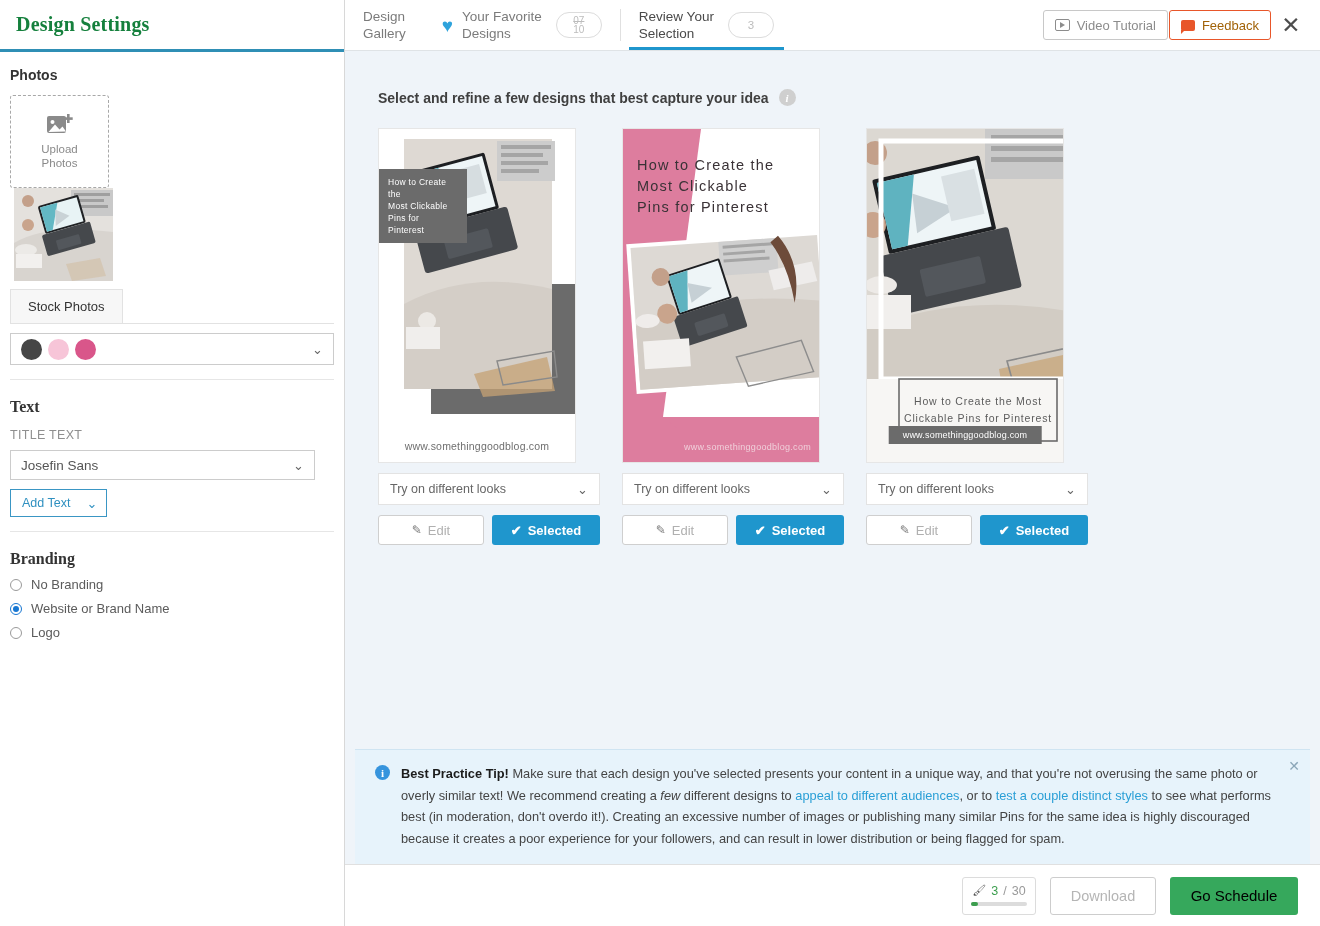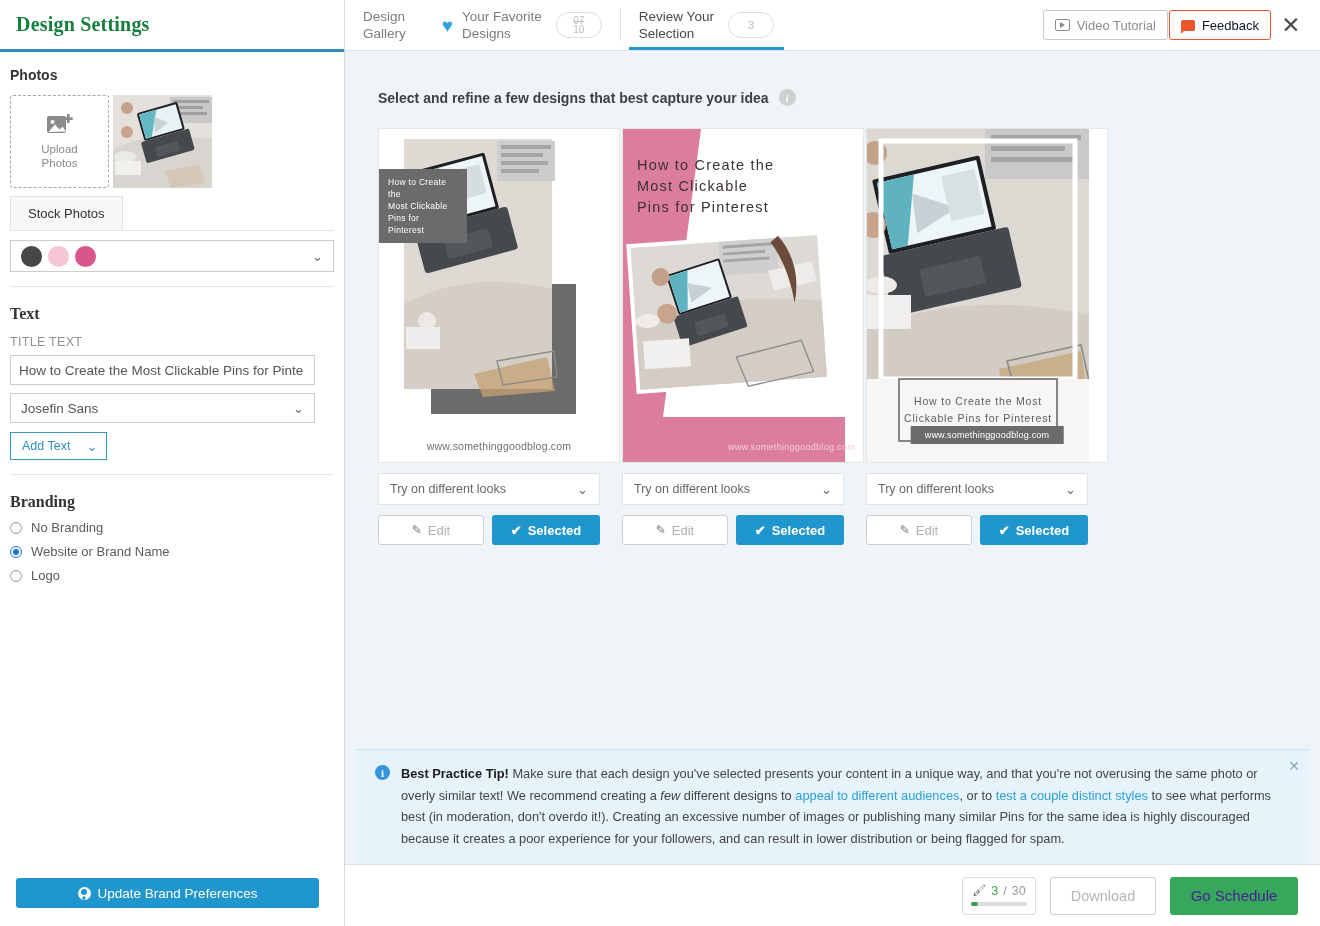--- a/index.html
+++ b/index.html
@@ -23,21 +23,21 @@
   .sidebar-title-rule {
     margin-top: 13px; height: 3px; background: #2f8fb5; width: 100%;
   }
   .side-body { padding: 0 10px; }
   .sec-head {
     font-size: 14px; font-weight: bold; color: #333; margin-top: 15px;
     font-family: "Liberation Sans", sans-serif;
   }
   .sec-head.serif { font-family: "Liberation Serif", serif; font-size: 16px; margin-top: 18px; }
 
-  .photo-row { display: flex; margin-top: 12px; align-items: flex-start; }
+  .photo-row { display: flex; margin-top: 12px; align-items: flex-start; flex-direction: column; }
   .upload-box {
     width: 99px; height: 93px; border: 1px dashed #a8a8a8; border-radius: 3px;
     display: flex; flex-direction: column; align-items: center; justify-content: center;
     background: #fff; cursor: pointer;
   }
   .upload-ic { width: 26px; height: 24px; position: relative; margin-bottom: 5px; }
   .upload-lbl { font-size: 11.5px; color: #8a8a8a; line-height: 14px; text-align: center; }
   .thumb {
     width: 99px; height: 93px; margin-left: 4px; overflow: hidden; position: relative;
     background: #dedbd6; cursor: pointer;
@@ -132,21 +132,21 @@
   }
   .pill.frac { flex-direction: column; line-height: 9px; font-size: 10px; }
   .pill.frac span:first-child { text-decoration: line-through; }
   .tab-sep { width: 1px; background: #e0e0e0; margin: 9px 0; }
   .topright { margin-left: auto; display: flex; align-items: center; padding-right: 14px; gap: 1px; }
   .btn-outline {
     height: 30px; border: 1px solid #c8c8c8; background: #fff; border-radius: 3px;
     display: flex; align-items: center; gap: 7px; padding: 0 11px; font-size: 13px;
     color: #8c8c8c; cursor: pointer; font-family: "Liberation Sans", sans-serif;
   }
-  .btn-outline.feedback { border-color: #e8562a; color: #0f172a; }
+  .btn-outline.feedback { border-color: #e8562a; color: #a16207; }
   .vid-ic {
     width: 15px; height: 12px; border: 1.6px solid #8c8c8c; border-radius: 2px;
     position: relative; flex: 0 0 15px;
   }
   .vid-ic::after {
     content: ""; position: absolute; left: 4px; top: 2px;
     border-left: 5px solid #8c8c8c; border-top: 3.5px solid transparent;
     border-bottom: 3.5px solid transparent;
   }
   .fb-ic {
@@ -168,21 +168,21 @@
   }
   .info-dot {
     width: 17px; height: 17px; border-radius: 50%; background: #cfcfcf; color: #fff;
     font-size: 11px; display: flex; align-items: center; justify-content: center;
     font-family: "Liberation Serif", serif; font-style: italic; cursor: pointer;
   }
 
   .cards { display: flex; gap: 22px; padding: 22px 0 0 33px; }
   .card { width: 222px; }
   .design {
-    width: 242px; height: 335px; background: #fff; border: 1px solid #e6e6e6;
+    width: 198px; height: 335px; background: #fff; border: 1px solid #e6e6e6;
     position: relative; overflow: hidden; cursor: pointer;
   }
 
   .overlay-txt {
     position: absolute; background: #6b6b6b; color: #fff; font-size: 8.5px;
     line-height: 12px; padding: 7px 9px; font-family: "Liberation Sans", sans-serif;
     letter-spacing: .3px;
   }
   .url-bottom {
     position: absolute; left: 0; right: 0; bottom: 10px; text-align: center;
@@ -243,21 +243,21 @@
   .bar::after {
     content: ""; position: absolute; left: 0; top: 0; height: 4px; width: 7px;
     background: #3c9e4e; border-radius: 2px;
   }
   .dl-btn {
     width: 106px; height: 38px; border: 1px solid #cdcdcd; background: #fff; border-radius: 3px;
     color: #b5b5b5; font-size: 14.5px; cursor: not-allowed; font-family: "Liberation Sans", sans-serif;
   }
   .sched-btn {
     width: 128px; height: 38px; border: none; background: #36a85c; border-radius: 3px;
-    color: #4c1d95; font-size: 15px; cursor: pointer; font-family: "Liberation Sans", sans-serif;
+    color: #000000; font-size: 15px; cursor: pointer; font-family: "Liberation Sans", sans-serif;
   }
 </style>
 </head>
 <body>
 
 <div class="app">
 
   <div class="sidebar">
     <div class="sidebar-title">Design Settings</div>
     <div class="sidebar-title-rule"></div>
@@ -315,21 +315,20 @@
           <span class="swatch" style="background:#464646"></span>
           <span class="swatch" style="background:#f7c5d8"></span>
           <span class="swatch" style="background:#d9568a"></span>
         </div>
         <span class="chev">⌄</span>
       </div>
       <div class="divider"></div>
 
       <div class="sec-head serif">Text</div>
       <div class="field-label">TITLE TEXT</div>
-      <input class="text-input" value="How to Create the Most Clickable Pins for Pinte" style="">
       <div class="font-select">
         <span>Josefin Sans</span>
         <span class="chev">⌄</span>
       </div>
       <div class="add-text-btn">
         <span>Add Text</span>
         <span class="chev">⌄</span>
       </div>
       <div class="divider"></div>
 
@@ -342,24 +341,20 @@
       <div class="radio-row">
         <span class="radio on"></span>
         <span class="radio-lbl">Website or Brand Name</span>
       </div>
       <div class="radio-row">
         <span class="radio"></span>
         <span class="radio-lbl">Logo</span>
       </div>
     </div>
 
-    <button class="brand-btn">
-      <span class="person-ic"></span>
-      <span>Update Brand Preferences</span>
-    </button>
   </div>
 
   <div class="main">
 
     <div class="topbar">
       <div class="tab">
         <span class="tl">Design<br>Gallery</span>
       </div>
 
       <div class="tab">

